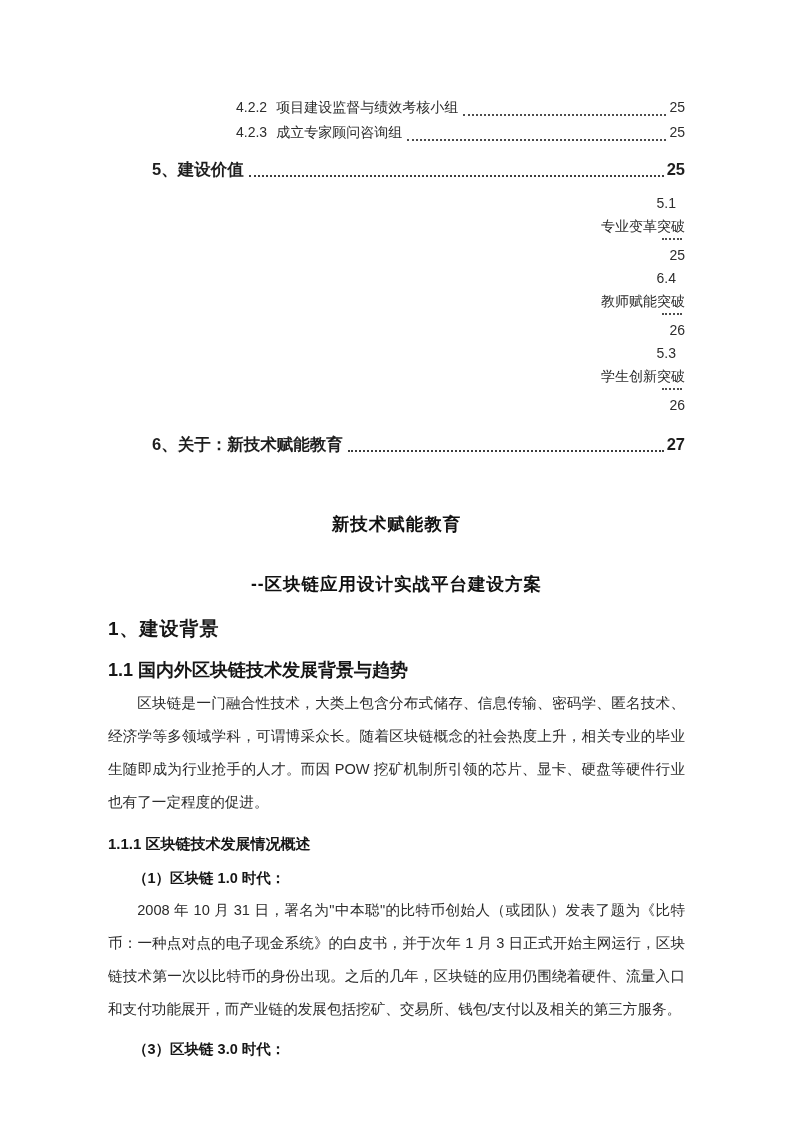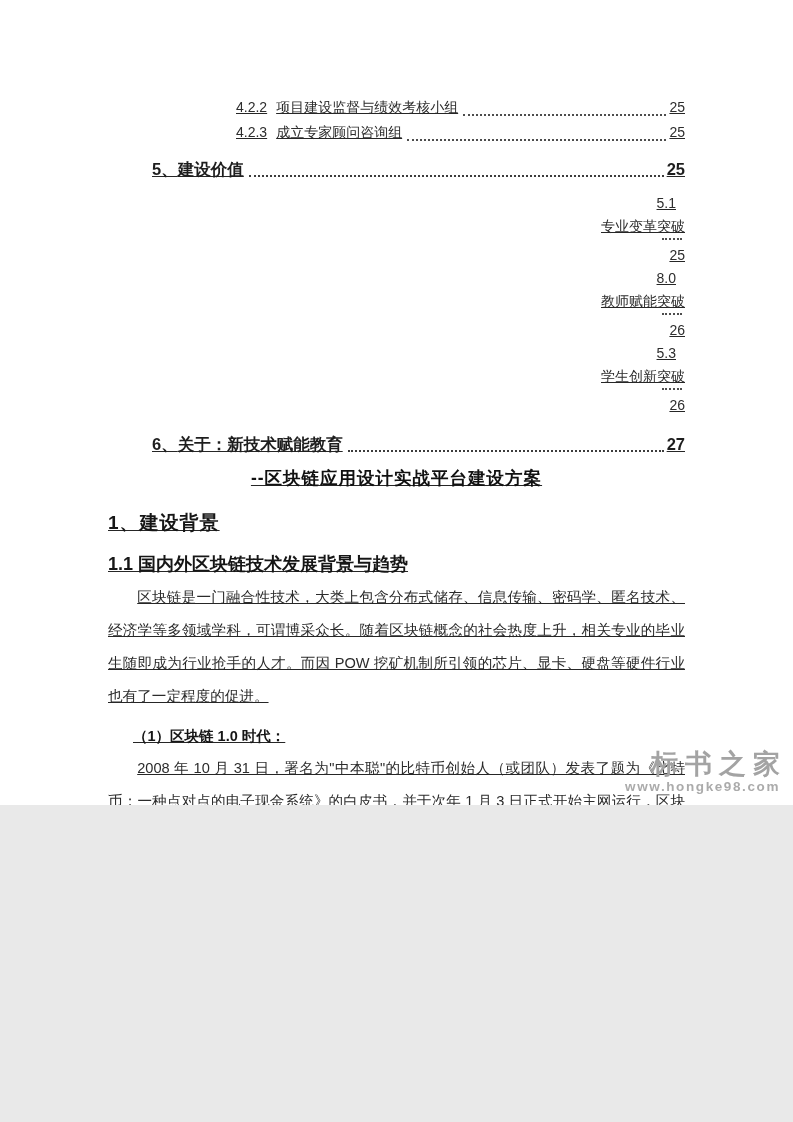--- a/index.html
+++ b/index.html
@@ -4,25 +4,24 @@
 <style>
   * { margin: 0; padding: 0; box-sizing: border-box; }
   html, body { background: #e9e9e9; }
   body {
     font-family: "Liberation Sans", "DejaVu Sans", sans-serif;
     -webkit-font-smoothing: antialiased;
   }
   .page {
     position: relative;
     width: 793px;
-    height: 805px;
+    height: 1122px;
     background: #ffffff;
     overflow: hidden;
     color: #262626;
-    text-decoration: underline;
   }
   .content {
     padding: 95px 108px 0 108px;
   }
 
   
   .toc-row {
     display: flex;
     align-items: flex-end;
     color: #2d2d2d;
@@ -70,21 +69,21 @@
   .doc-title {
     margin-top: 57px;
     text-align: center;
     font-size: 17.5px;
     font-weight: 700;
     color: #111;
     letter-spacing: 1px;
     line-height: 24px;
   }
   .doc-subtitle {
-    margin-top: 11px;
+    margin-top: 36px;
     text-align: center;
     font-size: 17.5px;
     font-weight: 700;
     color: #111;
     letter-spacing: 1px;
     line-height: 24px;
   }
   .h1 {
     margin-top: 19px;
     font-size: 19px;
@@ -180,21 +179,21 @@
       <div class="toc-gap-b"></div>
 
       <div class="toc-row lvl2">
         <span class="toc-num">5.1</span>
         <span class="toc-label">专业变革突破</span>
         <span class="toc-dots"></span>
         <span class="toc-page">25</span>
       </div>
 
       <div class="toc-row lvl2">
-        <span class="toc-num">8.0</span>
+        <span class="toc-num">6.4</span>
         <span class="toc-label">教师赋能突破</span>
         <span class="toc-dots"></span>
         <span class="toc-page">26</span>
       </div>
 
       <div class="toc-row lvl2">
         <span class="toc-num">5.3</span>
         <span class="toc-label">学生创新突破</span>
         <span class="toc-dots"></span>
         <span class="toc-page">26</span>
@@ -204,36 +203,34 @@
 
       <div class="toc-row lvl1">
         <span class="toc-num">6、</span>
         <span class="toc-label">关于：新技术赋能教育</span>
         <span class="toc-dots"></span>
         <span class="toc-page">27</span>
       </div>
 
     </div>
 
+    <div class="doc-title">新技术赋能教育</div>
     <div class="doc-subtitle">--区块链应用设计实战平台建设方案</div>
 
     <div class="h1">1、建设背景</div>
 
     <div class="h2">1.1 国内外区块链技术发展背景与趋势</div>
 
     <div class="para">区块链是一门融合性技术，大类上包含分布式储存、信息传输、密码学、匿名技术、经济学等多领域学科，可谓博采众长。随着区块链概念的社会热度上升，相关专业的毕业生随即成为行业抢手的人才。而因 POW 挖矿机制所引领的芯片、显卡、硬盘等硬件行业也有了一定程度的促进。</div>
 
+    <div class="h3">1.1.1 区块链技术发展情况概述</div>
 
     <div class="h4">（1）区块链 1.0 时代：</div>
 
     <div class="para">2008 年 10 月 31 日，署名为"中本聪"的比特币创始人（或团队）发表了题为《比特币：一种点对点的电子现金系统》的白皮书，并于次年 1 月 3 日正式开始主网运行，区块链技术第一次以比特币的身份出现。之后的几年，区块链的应用仍围绕着硬件、流量入口和支付功能展开，而产业链的发展包括挖矿、交易所、钱包/支付以及相关的第三方服务。</div>
 
 
 
     <div class="h4">（3）区块链 3.0 时代：</div>
 
   </div>
 
-  <div class="watermark">
-    <div class="brand" style="color: rgb(163, 163, 163);">标书之家</div>
-    <div class="url" style="color: rgb(171, 171, 171);">www.hongke98.com</div>
-  </div>
 </div>
 
 </body></html>

